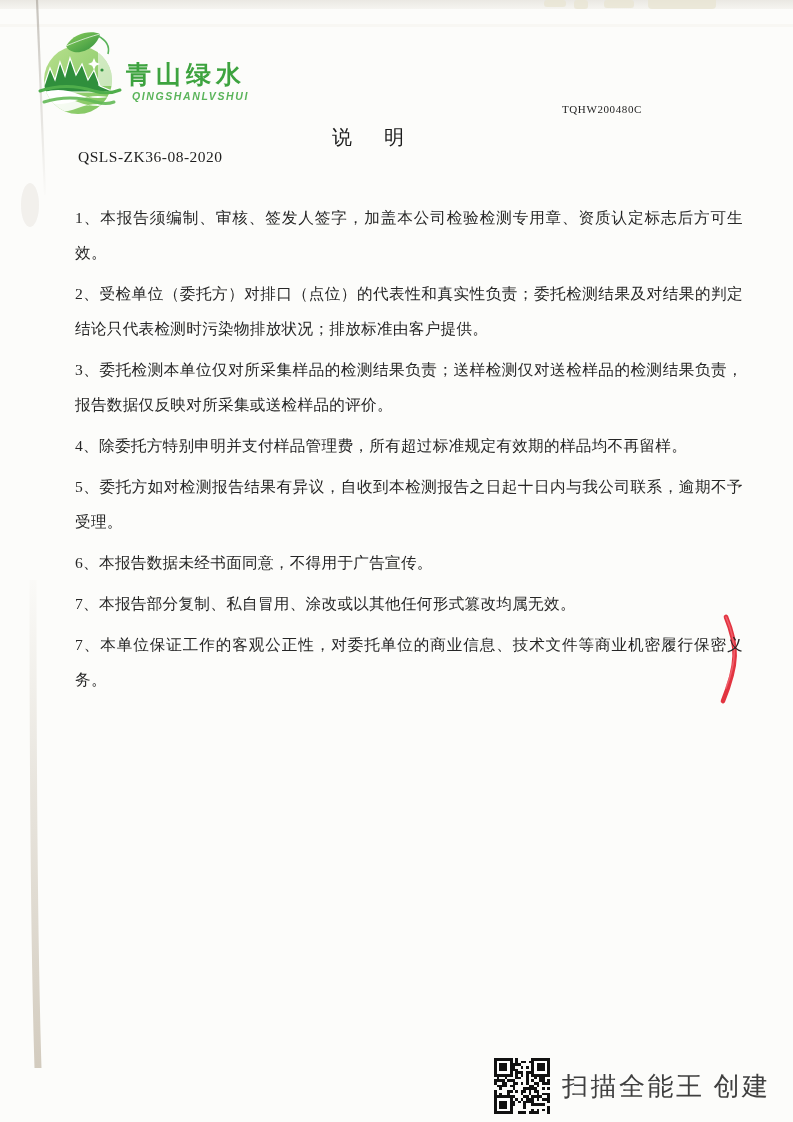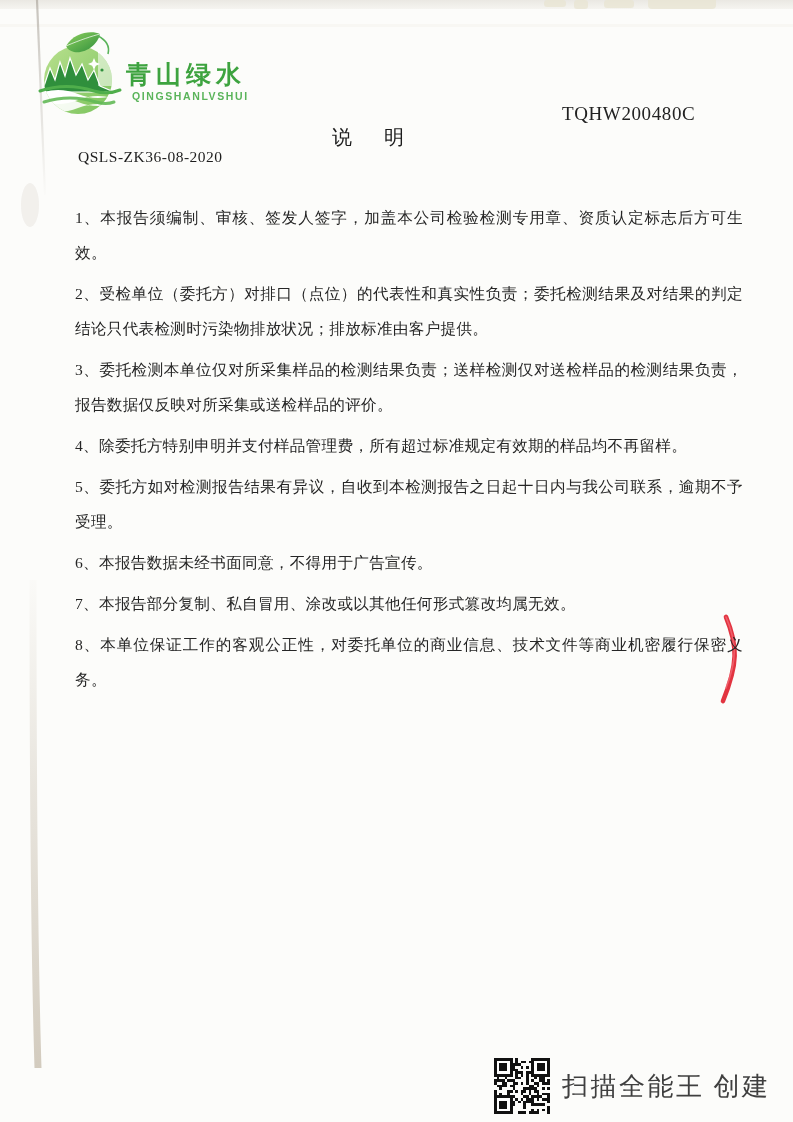--- a/index.html
+++ b/index.html
@@ -18,24 +18,24 @@
   .b3{top:0;left:604px;width:30px;height:8px;}
   .b4{top:0;left:648px;width:68px;height:9px;border-radius:0 0 4px 4px;}
   .faint-crease{position:absolute;left:0;right:0;top:24px;height:3px;
     background:#f6f5f1;opacity:.8;}
   svg.artifacts{position:absolute;top:0;left:0;pointer-events:none;}
   
   .logo-wrap{position:absolute;top:28px;left:36px;}
   .brand-cn{position:absolute;top:58px;left:126px;font-size:25px;
     letter-spacing:5px;color:#3da33f;font-family:Liberation Sans, sans-serif;font-weight:600;}
   .brand-en{position:absolute;top:90px;left:132px;font-size:10.5px;
-    letter-spacing:1.6px;color:#5ab45a;font-family:"Liberation Sans","DejaVu Sans",sans-serif;font-weight:bold;}
+    letter-spacing:1.6px;color:#5ab45a;font-family:"Liberation Sans","DejaVu Sans",sans-serif;font-weight:bold;font-style:italic;}
   .doc-code{position:absolute;top:108px;left:78px;font-size:15.5px;
     letter-spacing:.5px;color:#1d1d1d;margin-top:40px;}
-  .report-no{position:absolute;top:103px;left:562px;font-size:19px;
+  .report-no{position:absolute;top:103px;left:562px;font-size:11px;
     letter-spacing:.6px;color:#222;}
   .page-title{position:absolute;top:124px;left:0;width:742px;text-align:center;
     font-size:20px;letter-spacing:6px;color:#1c1c1c;font-weight:500;}
   
   .notes{position:absolute;top:200px;left:75px;width:668px;}
   .notes p{margin:0 0 6px 0;font-size:15.6px;line-height:35px;
     text-align:justify;text-justify:inter-ideograph;color:#262626;
     letter-spacing:.3px;}
   
   .footer{position:absolute;top:1058px;left:494px;display:flex;align-items:center;}
@@ -118,21 +118,21 @@
 <div class="page-title">说　明</div>
 
 <div class="notes">
   <p>1、本报告须编制、审核、签发人签字，加盖本公司检验检测专用章、资质认定标志后方可生效。</p>
   <p>2、受检单位（委托方）对排口（点位）的代表性和真实性负责；委托检测结果及对结果的判定结论只代表检测时污染物排放状况；排放标准由客户提供。</p>
   <p>3、委托检测本单位仅对所采集样品的检测结果负责；送样检测仅对送检样品的检测结果负责，报告数据仅反映对所采集或送检样品的评价。</p>
   <p>4、除委托方特别申明并支付样品管理费，所有超过标准规定有效期的样品均不再留样。</p>
   <p>5、委托方如对检测报告结果有异议，自收到本检测报告之日起十日内与我公司联系，逾期不予受理。</p>
   <p>6、本报告数据未经书面同意，不得用于广告宣传。</p>
   <p>7、本报告部分复制、私自冒用、涂改或以其他任何形式篡改均属无效。</p>
-  <p>8、本单位保证工作的客观公正性，对委托单位的商业信息、技术文件等商业机密履行保密义务。</p>
+  <p>7、本单位保证工作的客观公正性，对委托单位的商业信息、技术文件等商业机密履行保密义务。</p>
 </div>
 
 <div class="footer">
   <svg class="qr" id="qr-svg" viewBox="0 0 21 21" shape-rendering="crispEdges">
       <rect x="8" y="0" width="1" height="1" fill="#111"></rect>
       <rect x="8" y="1" width="1" height="1" fill="#111"></rect>
       <rect x="10" y="1" width="1" height="1" fill="#111"></rect>
       <rect x="11" y="1" width="1" height="1" fill="#111"></rect>
       <rect x="13" y="1" width="1" height="1" fill="#111"></rect>
       <rect x="7" y="2" width="1" height="1" fill="#111"></rect>

